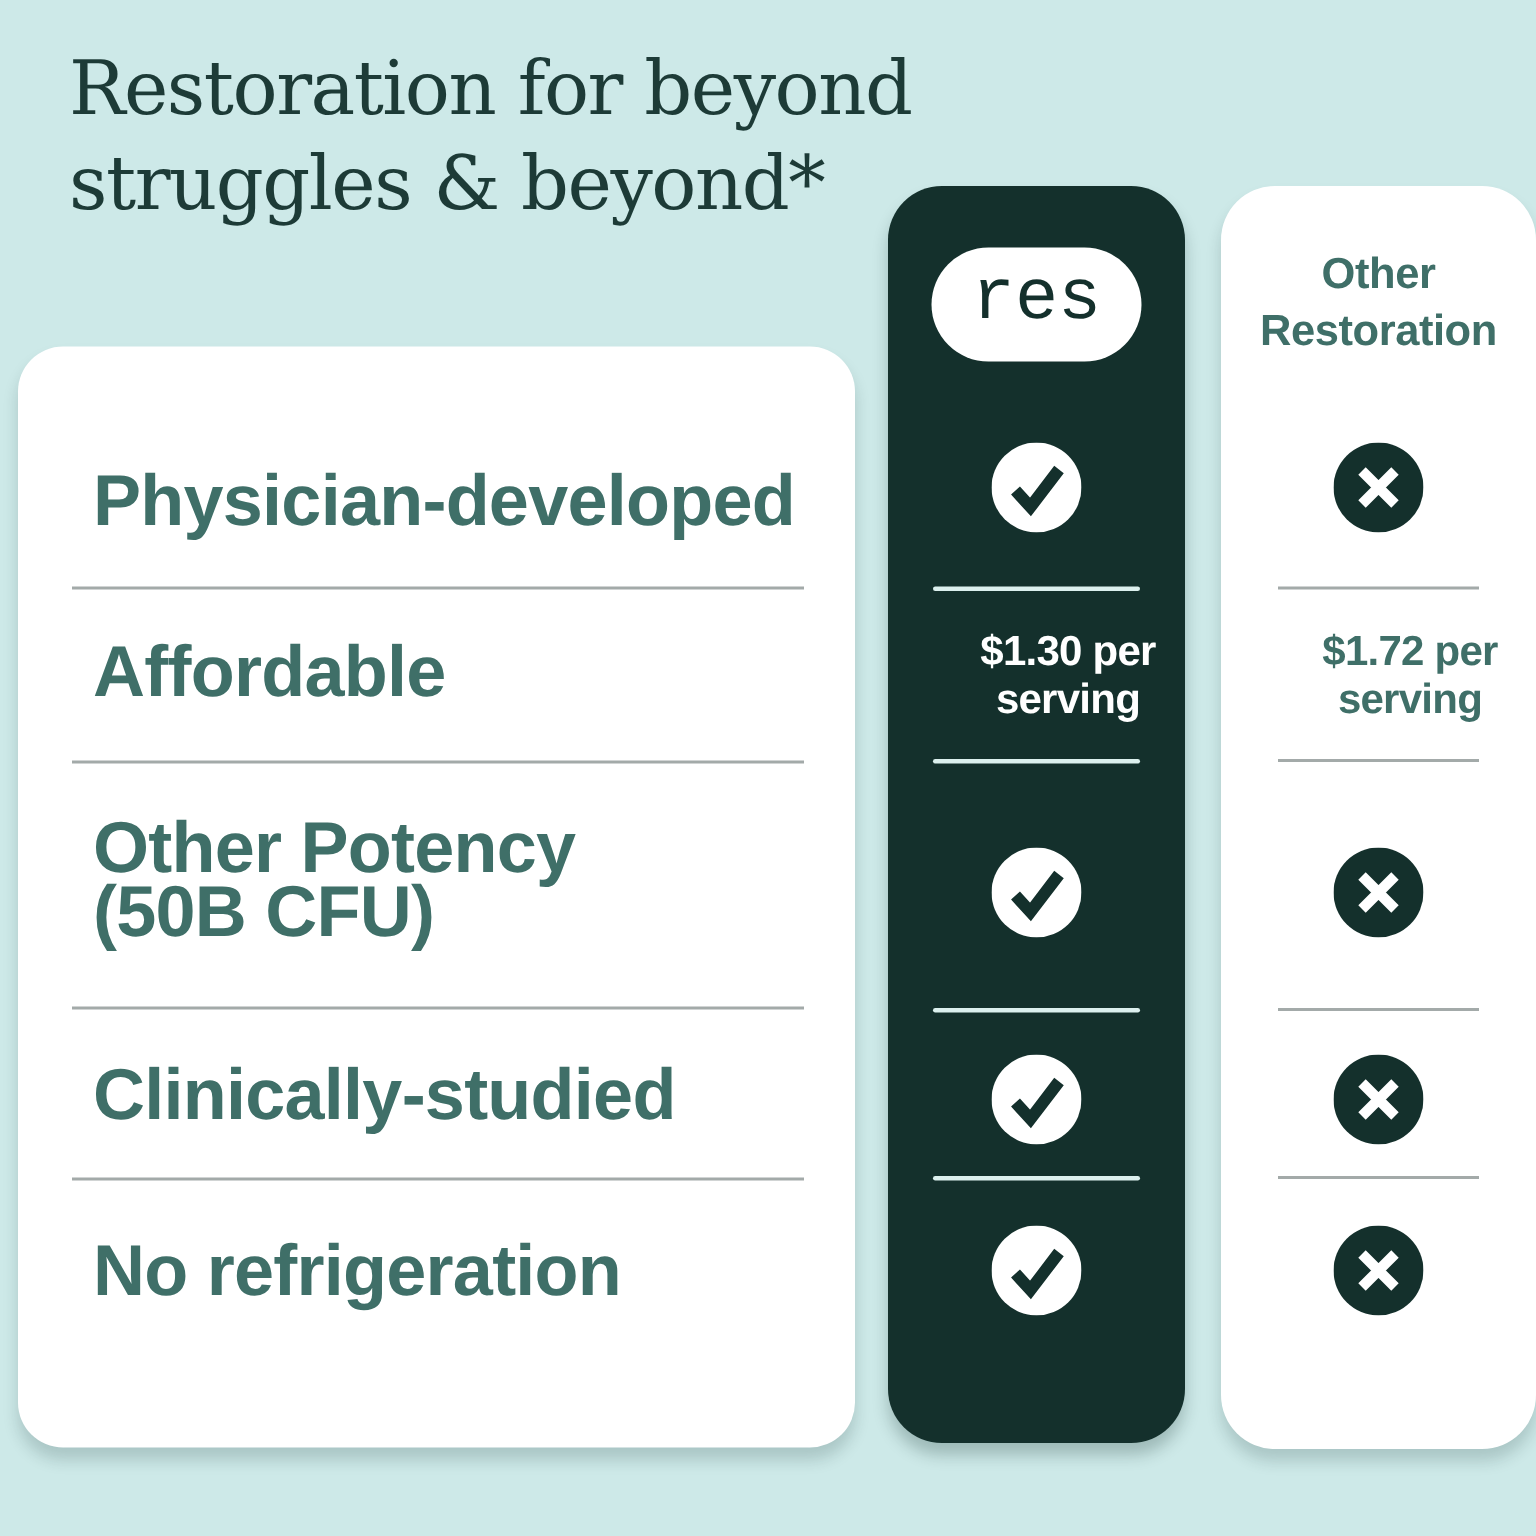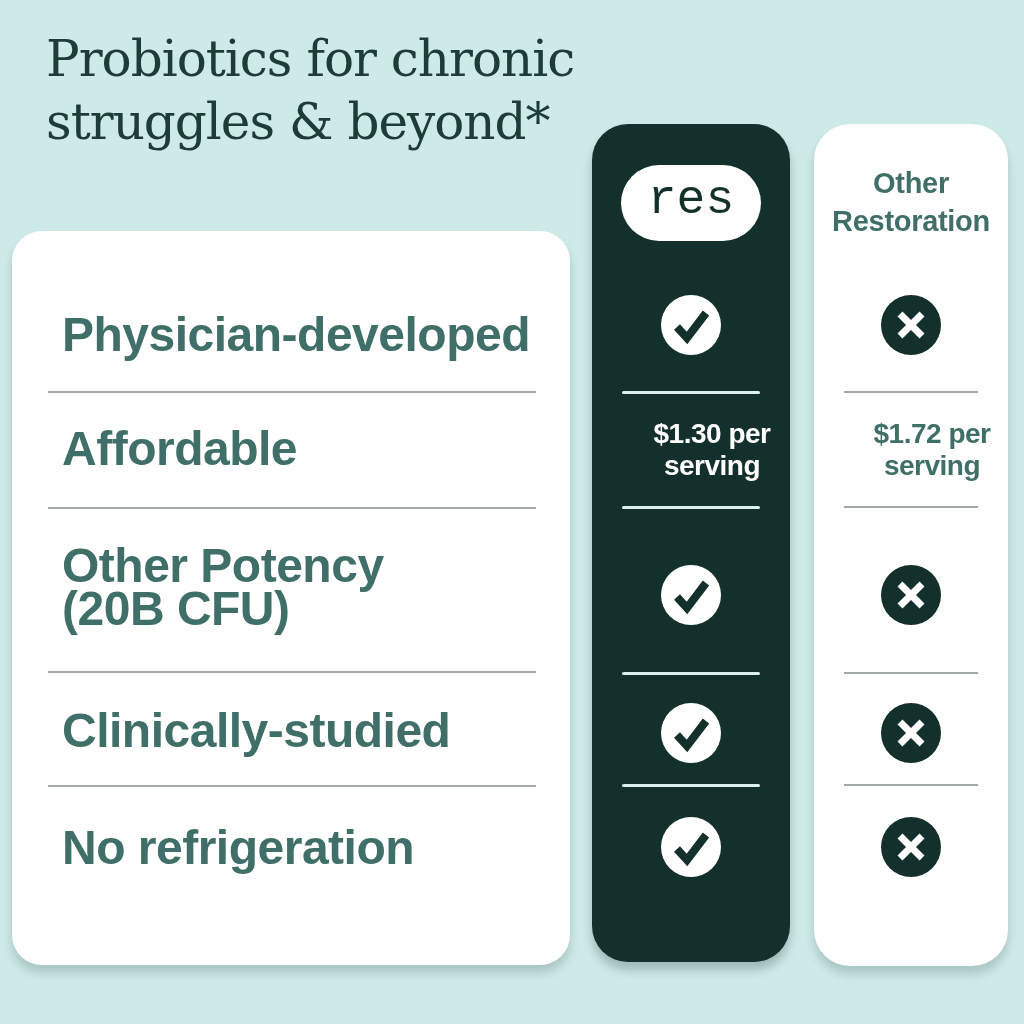--- a/index.html
+++ b/index.html
@@ -45,20 +45,21 @@
   }
   .res-pill span{
     font-size:48px;font-weight:500;color:var(--dark,#14302c);
     line-height:1;padding-bottom:6px;letter-spacing:0;
   }
   
   .other-col{
     position:absolute;left:814px;top:124px;width:194px;height:842px;
     background:var(--white,#fff);border-radius:36px;
     box-shadow:0 8px 10px rgba(19,46,44,.18);
+    padding-left:16px;
   }
   .other-title{
     position:absolute;top:40px;left:0;width:100%;text-align:center;
     color:var(--teal,#3f6f68);font-weight:bold;font-size:29px;line-height:38px;
     letter-spacing:-0.3px;
   }
   
   .mark{position:absolute;left:50%;transform:translateX(-50%);width:60px;height:60px;}
   .m1{top:171px}.m2{top:441px}.m3{top:579px}.m4{top:693px}
   .col-divider{position:absolute;left:50%;transform:translateX(-50%);}
@@ -76,34 +77,34 @@
   .check-icon path{stroke:var(--dark,#14302c);stroke-width:8;fill:none;}
   .x-icon circle{fill:var(--dark,#14302c);}
   .x-icon path{stroke:var(--white,#fff);stroke-width:7;fill:none;}
 </style>
 </head>
 <body>
 
 <div class="canvas">
 
   <div class="headline">
-    <div>Probiotics for chronic</div>
+    <div>Restoration for beyond</div>
     <div>struggles &amp; beyond*</div>
   </div>
 
   <div class="feature-card">
     <div class="feature-label f1">Physician-developed</div>
     <div class="card-divider cd1"></div>
 
     <div class="feature-label f2">Affordable</div>
     <div class="card-divider cd2"></div>
 
     <div class="feature-label f3">
       <div>Other Potency</div>
-      <div>(20B CFU)</div>
+      <div>(50B CFU)</div>
     </div>
     <div class="card-divider cd3"></div>
 
     <div class="feature-label f4">Clinically-studied</div>
     <div class="card-divider cd4"></div>
 
     <div class="feature-label f5">No refrigeration</div>
   </div>
 
   <div class="res-col">

